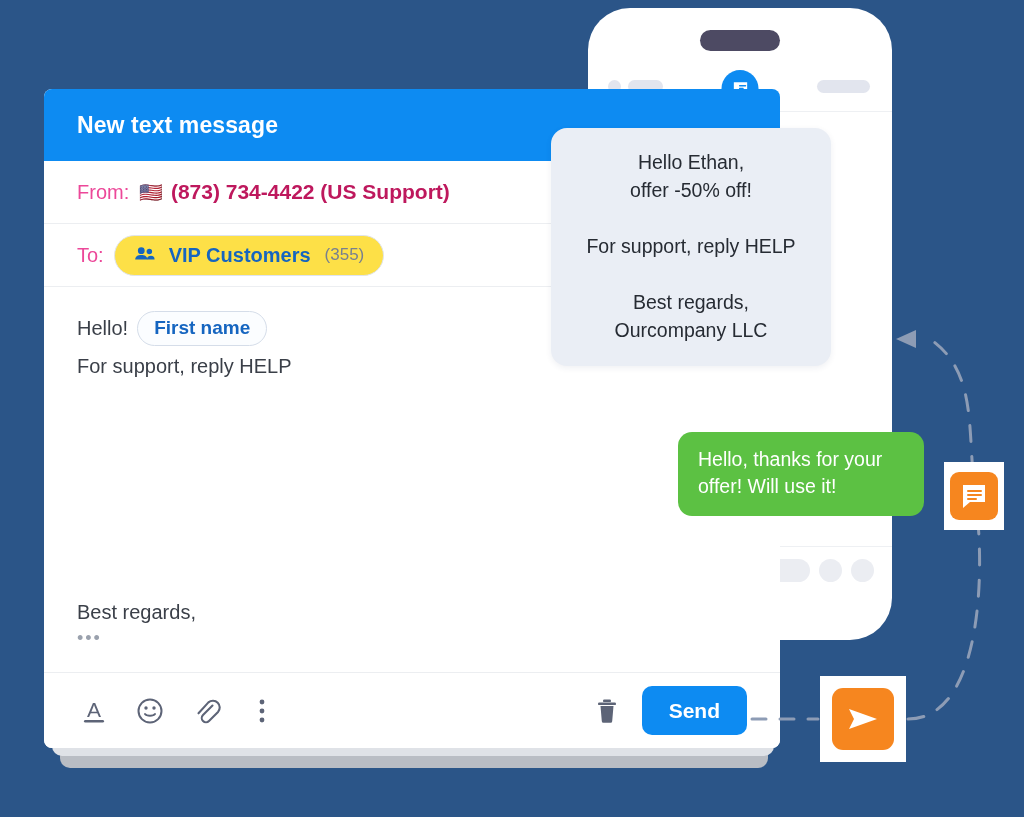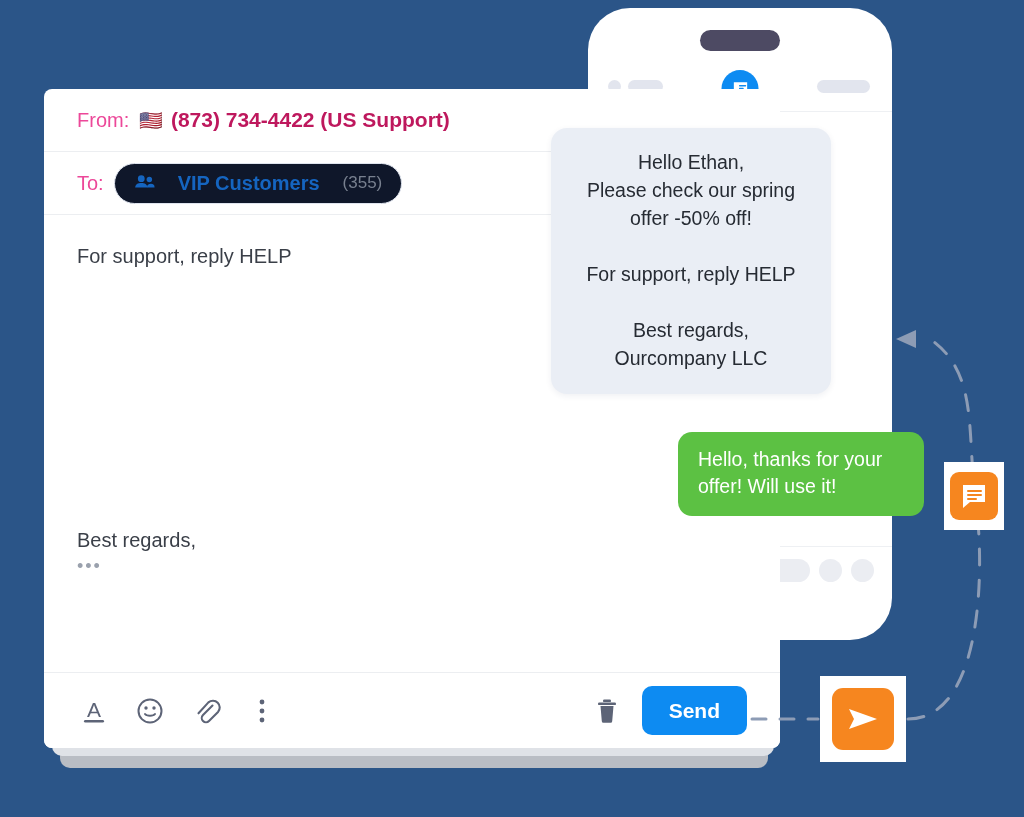--- a/index.html
+++ b/index.html
@@ -157,26 +157,26 @@
     margin-right: 10px;
   }
   #from-flag { font-size: 19px; margin-right: 8px; line-height: 1; }
   #from-value {
     color: #be185d;
     font-size: 21px;
     font-weight: bold;
   }
   #recipient-chip {
     display: inline-flex; align-items: center;
-    gap: 23px;
+    gap: 14px;
     height: 41px;
     padding: 0 19px;
     border: 1px solid #dfe4ee;
     border-radius: 21px;
-    background: #0f172a;
+    background: #fde047;
   }
   #recipient-name {
     color: #1565c0;
     font-size: 20px;
     font-weight: bold;
   }
   #recipient-count { color: #78808f; font-size: 17px; }
 
   #compose-body {
     position: relative;
@@ -302,39 +302,41 @@
 
     <div id="phone-bottombar">
       <div id="phone-input-pill"></div>
       <div class="phone-round-btn"></div>
       <div class="phone-round-btn"></div>
     </div>
   </div>
 
   <div id="bubble-incoming">
     <p>Hello Ethan,</p>
-    <p>Please check our spring</p>
     <p>offer -50% off!</p>
     <div class="gap"></div>
     <p>For support, reply HELP</p>
     <div class="gap"></div>
     <p>Best regards,</p>
     <p>Ourcompany LLC</p>
   </div>
 
   <div id="bubble-outgoing">
     <p>Hello, thanks for your</p>
     <p>offer! Will use it!</p>
   </div>
 
   <div id="compose-shadow2"></div>
   <div id="compose-shadow1"></div>
 
   <div id="compose-window">
 
+    <div id="compose-header">
+      <span id="compose-title">New text message</span>
+    </div>
 
     <div class="field-row">
       <span class="field-label">From:</span>
       <span id="from-flag">🇺🇸</span>
       <span id="from-value">(873) 734-4422 (US Support)</span>
     </div>
 
     <div class="field-row">
       <span class="field-label">To:</span>
       <span id="recipient-chip">
@@ -345,20 +347,24 @@
             <path d="M1.5 16c0-3.9 3.3-5.6 7.5-5.6s7.5 1.7 7.5 5.6z" fill="#1565c0"></path>
             <path d="M16 16c0-3.1 2-4.6 5-4.6s4.5 1.5 4.5 4.6z" fill="#1565c0"></path>
           </svg>
         </span>
         <span id="recipient-name">VIP Customers</span>
         <span id="recipient-count">(355)</span>
       </span>
     </div>
 
     <div id="compose-body">
+      <div id="greeting-line">
+        <span>Hello!</span>
+        <span id="merge-tag">First name</span>
+      </div>
       <p>For support, reply HELP</p>
 
       <div id="signature-block">
         <div id="signature-line">Best regards,</div>
         <div id="signature-ellipsis">•••</div>
       </div>
     </div>
 
     <div id="compose-toolbar">
 

